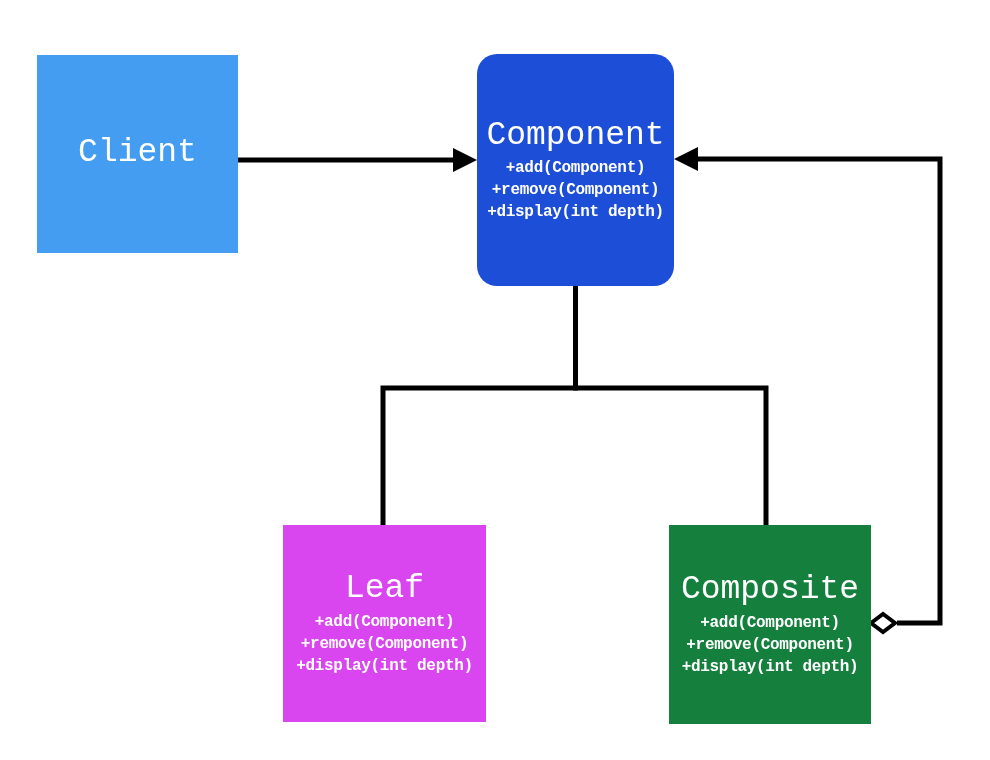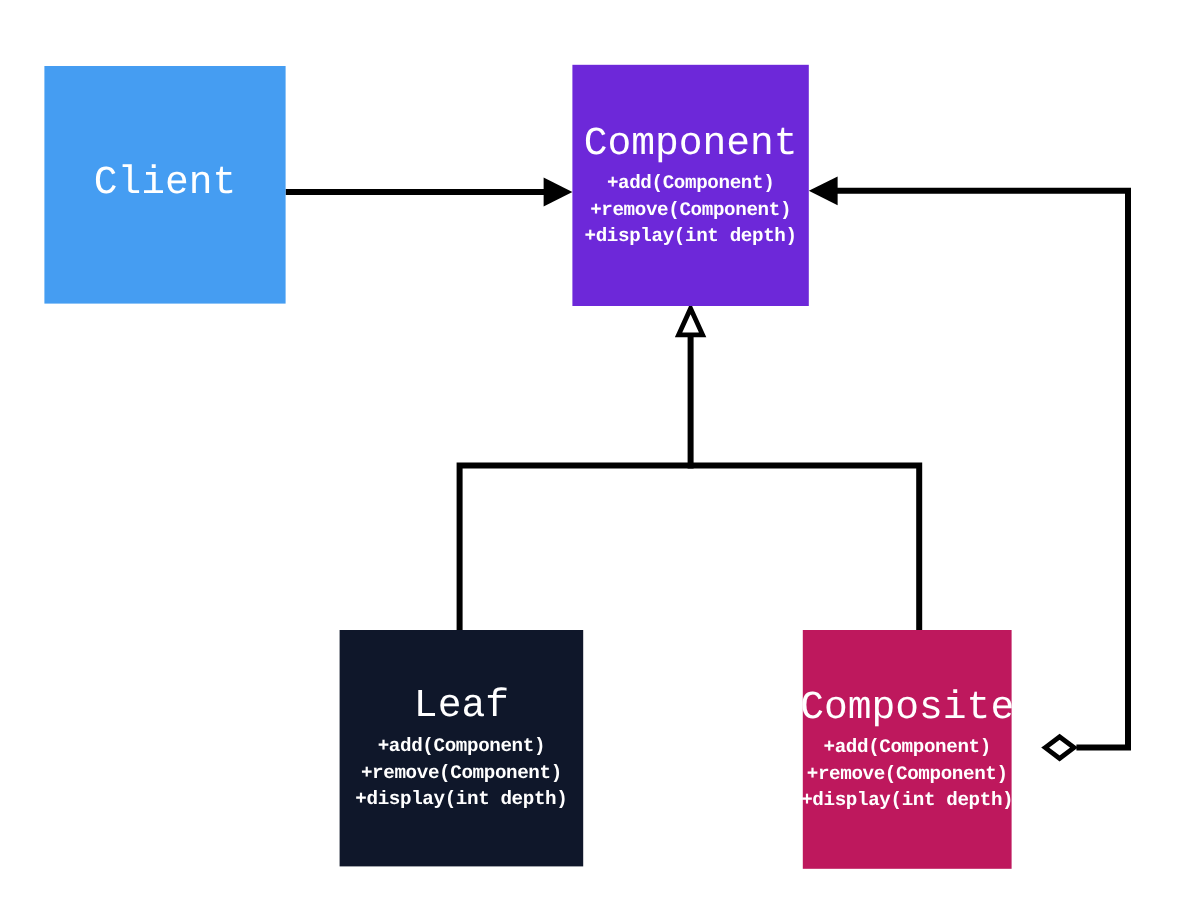--- a/index.html
+++ b/index.html
@@ -43,31 +43,32 @@
     font-weight: 700;
     line-height: 22px;
     letter-spacing: -0.3px;
     white-space: nowrap;
   }
   .node--client {
     left: 37px; top: 55px; width: 201px; height: 198px;
     background: #459df2;
   }
   .node--component {
-    left: 477px; top: 54px; width: 197px; height: 201px;
-    background: #6d28d9;
+    left: 477px; top: 54px; width: 197px; height: 232px;
+    background: #1d4ed8;
+    border-radius: 20px;
   }
   .node--leaf {
     left: 283px; top: 525px; width: 203px; height: 197px;
-    background: #0f172a;
+    background: #d946ef;
     text-align: right;
   }
   .node--composite {
-    left: 669px; top: 525px; width: 174px; height: 199px;
-    background: #be185d;
+    left: 669px; top: 525px; width: 202px; height: 199px;
+    background: #15803d;
   }
 </style>
 </head>
 <body>
 
 <div class="canvas">
 
   <svg class="connectors" viewBox="0 0 990 760" xmlns="http://www.w3.org/2000/svg">
 
     <line x1="238" y1="160" x2="457" y2="160" stroke="#000000" stroke-width="5"></line>

